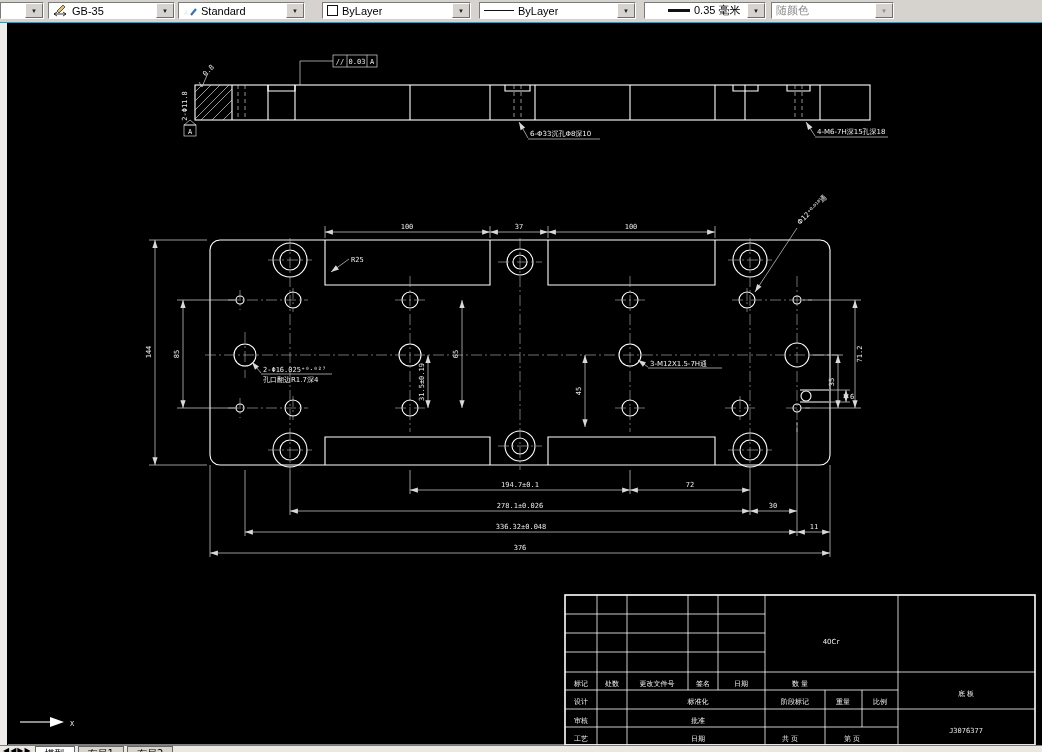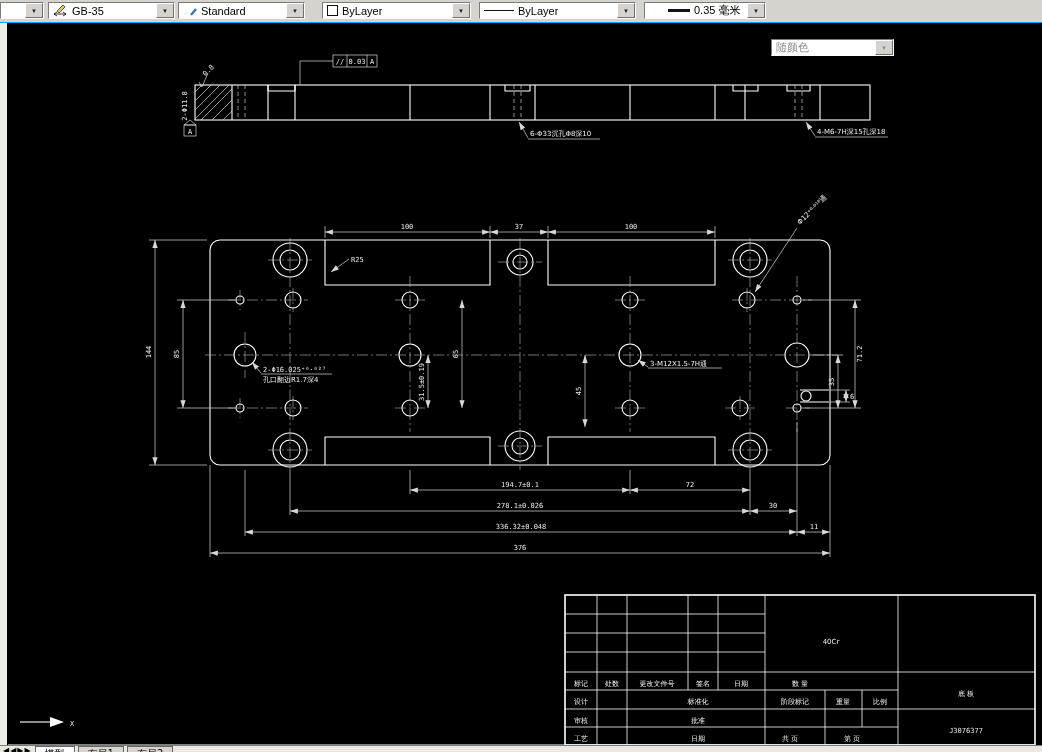--- a/index.html
+++ b/index.html
@@ -74,21 +74,21 @@
       <span class="ctext">ByLayer</span>
       <span class="arrow-btn"></span>
     </div>
     <div class="combo" style="left:644px;width:122px;padding-left:23px;">
       <span class="icon">
           <span class="line-thick"></span>
         </span>
       <span class="ctext">0.35 毫米</span>
       <span class="arrow-btn"></span>
     </div>
-    <div class="combo disabled" style="left:771px;width:123px;margin-top:37px;">
+    <div class="combo disabled" style="left:771px;width:123px;">
       <span class="ctext">随颜色</span>
       <span class="arrow-btn"></span>
     </div>
   </div>
 
   <div class="left-strip"></div>
 
   <svg class="canvas" width="1042" height="723" viewBox="0 0 1042 723">
     <defs>
       <marker id="ar" viewBox="0 0 10 8" refX="9.5" refY="4" markerWidth="9" markerHeight="7" orient="auto-start-reverse" markerUnits="userSpaceOnUse">

